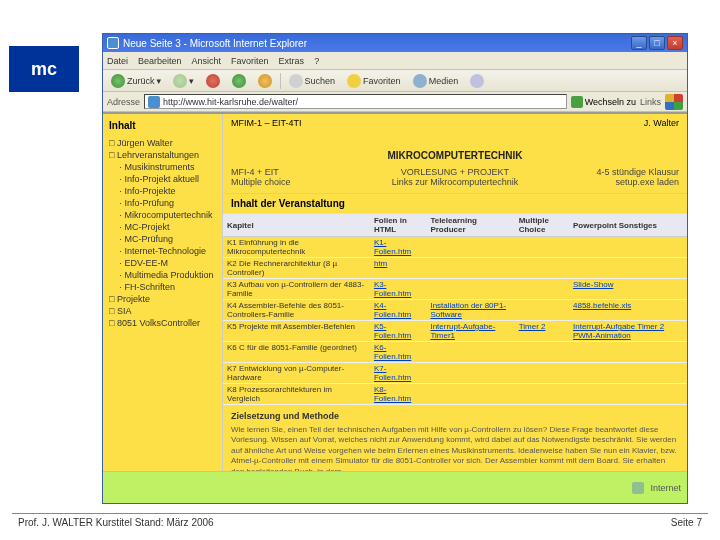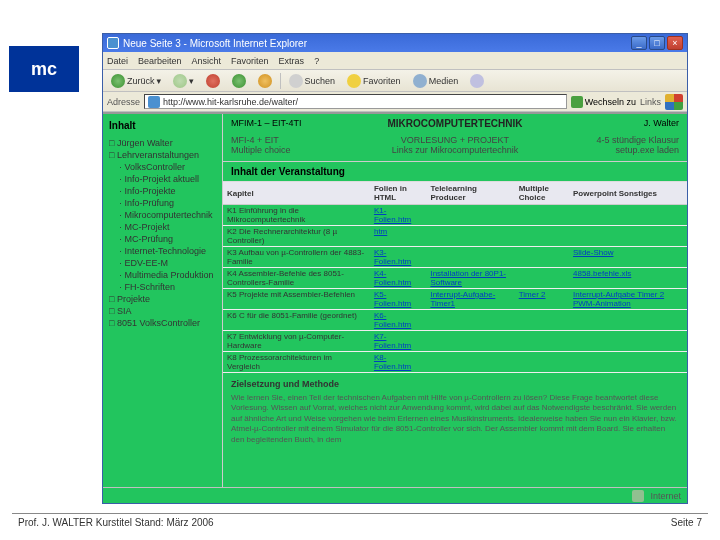--- a/index.html
+++ b/index.html
@@ -43,49 +43,49 @@
   .addrbar { height: 20px; background: #ece9d8; display: flex; align-items: center; padding: 0 4px; gap: 4px; border-bottom: 1px solid #c0c0c0; font-size: 9px; }
   .addrbar label { color: #555; }
   .addrbar .addr { flex: 1; background: #fff; border: 1px inset #999; height: 15px; display:flex; align-items:center; padding: 0 3px; color: #333; }
   .addrbar .addr .ie-mini { width: 12px; height:12px; background:#4a90d0; border-radius:2px; margin-right:3px; display:inline-block;}
   .go-btn { display:flex; align-items:center; gap:2px; }
   .go-btn .g { width:12px; height:12px; background:#4aa040; border-radius:2px; }
   .links-lbl { color:#555; }
   .win-flag { width:18px; height:16px; display:inline-block; background: conic-gradient(#d04030 0 25%, #40a040 0 50%, #3070c0 0 75%, #e0b030 0); border-radius:2px; }
   
   
-  .page { flex: 1; display: flex; overflow: hidden; background:#22c55e; border-top: 2px solid #999; }
+  .page { flex: 1; display: flex; overflow: hidden; background:#fde047; border-top: 2px solid #999; }
   
   .psidebar { width: 120px; border-right: 1px solid #ccc; padding: 6px 6px; font-size: 9px; color: #333; overflow: hidden; }
   .psidebar h4 { font-size: 10px; margin-bottom: 6px; color:#000; }
   .psidebar .node { padding: 1px 0; white-space: nowrap; }
   .psidebar .sub { padding-left: 10px; }
   
   .pmain { flex: 1; display: flex; flex-direction: column; overflow: hidden; }
   .pmain-top { display: flex; justify-content: space-between; padding: 4px 8px; font-size: 9px;}
   .pmain-top .col { flex:1; }
-  .pmain-top .mid { text-align: center; font-size: 10px; font-weight: bold; color: #222; }
+  .pmain-top .mid { text-align: center; font-size: 10px; font-weight: bold; color: #222; margin-top: 32px; }
   .pmain-top .right { text-align: right; }
   .pmain-row2 { display: flex; justify-content: space-between; padding: 2px 8px 6px; font-size: 9px; border-bottom: 1px solid #ccc;}
   .pmain-row2 .mid { text-align: center; color:#444; flex:1;}
   .pmain-row2 .left { flex:1; color:#444;}
   .pmain-row2 .right { flex:1; text-align:right; color:#444;}
   .subtitle { padding: 4px 8px; font-size: 10px; font-weight: bold; border-bottom: 1px solid #ddd; }
   
   .ptable { width: 100%; border-collapse: collapse; font-size: 8px; color: #333; }
   .ptable th { background: #e8e8f0; text-align: left; padding: 2px 4px; border-bottom: 1px solid #ccc; font-weight: bold; font-size: 8px;}
   .ptable td { padding: 1px 4px; vertical-align: top; border-bottom: 1px solid #eee; }
   .ptable a { color: #0040c0; text-decoration: underline; margin-top: 23px; }
   
   .ziel { padding: 6px 8px; font-size: 8px; color: #333; }
   .ziel h5 { font-size: 9px; margin-bottom: 4px; }
   .ziel p { line-height: 1.3; color:#555; }
   
   
-  .statusbar { height: 16px; background: #22c55e; border-top: 1px solid #c0c0c0; display: flex; align-items: center; justify-content: flex-end; padding: 0 6px; font-size: 9px; color: #555; gap:6px;}
+  .statusbar { height: 32px; background: #bef264; border-top: 1px solid #c0c0c0; display: flex; align-items: center; justify-content: flex-end; padding: 0 6px; font-size: 9px; color: #555; gap:6px;}
   .statusbar .net-ic { width:12px; height:12px; background:#90c090; border-radius:2px; display:inline-block; }
   
   
   .footer { position: absolute; left: 0; right: 0; bottom: 12px; display: flex; justify-content: space-between; padding: 0 18px; font-size: 10px; color: #333; }
   .footer-line { position:absolute; left:12px; right:12px; top:-4px; height:1px; background:#888;}
 </style>
 </head>
 <body>
 
 <div class="slide">
@@ -155,21 +155,21 @@
       <span class="links-lbl">Links</span>
       <span class="win-flag"></span>
     </div>
 
     <div class="page">
       <div class="psidebar">
         <h4>Inhalt</h4>
         <div id="sidebar-nodes">
             <div class="node">□ Jürgen Walter</div>
             <div class="node">□ Lehrveranstaltungen</div>
-            <div class="node sub">· VolksController</div>
+            <div class="node sub">· Musikinstruments</div>
             <div class="node sub">· Info-Projekt aktuell</div>
             <div class="node sub">· Info-Projekte</div>
             <div class="node sub">· Info-Prüfung</div>
             <div class="node sub">· Mikrocomputertechnik</div>
             <div class="node sub">· MC-Projekt</div>
             <div class="node sub">· MC-Prüfung</div>
             <div class="node sub">· Internet-Technologie</div>
             <div class="node sub">· EDV-EE-M</div>
             <div class="node sub">· Multimedia Produktion</div>
             <div class="node sub">· FH-Schriften</div>

